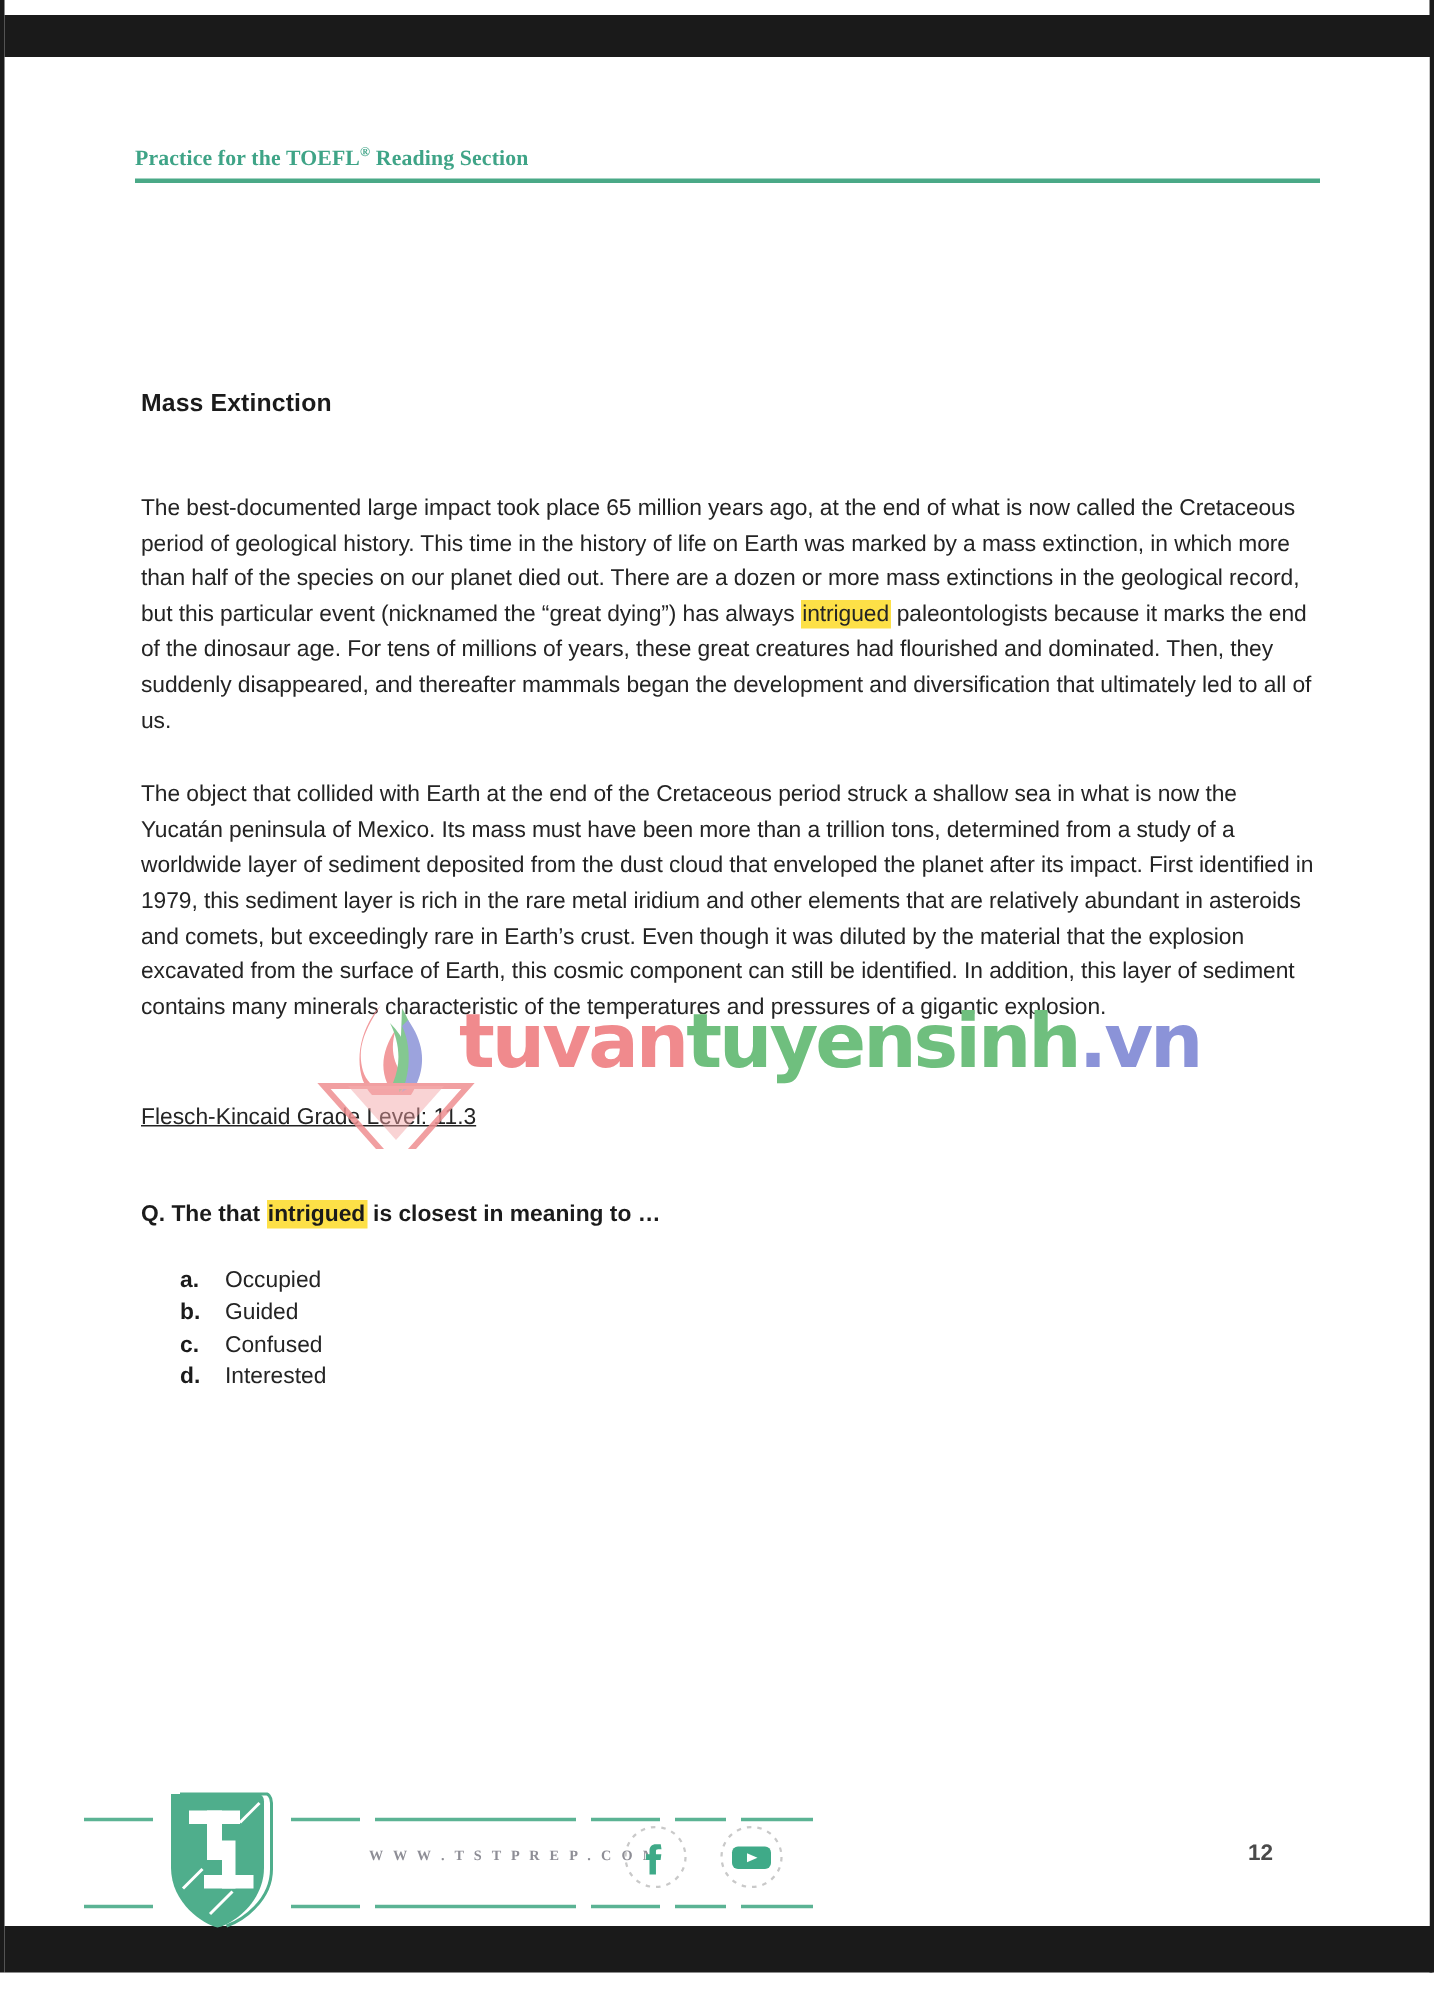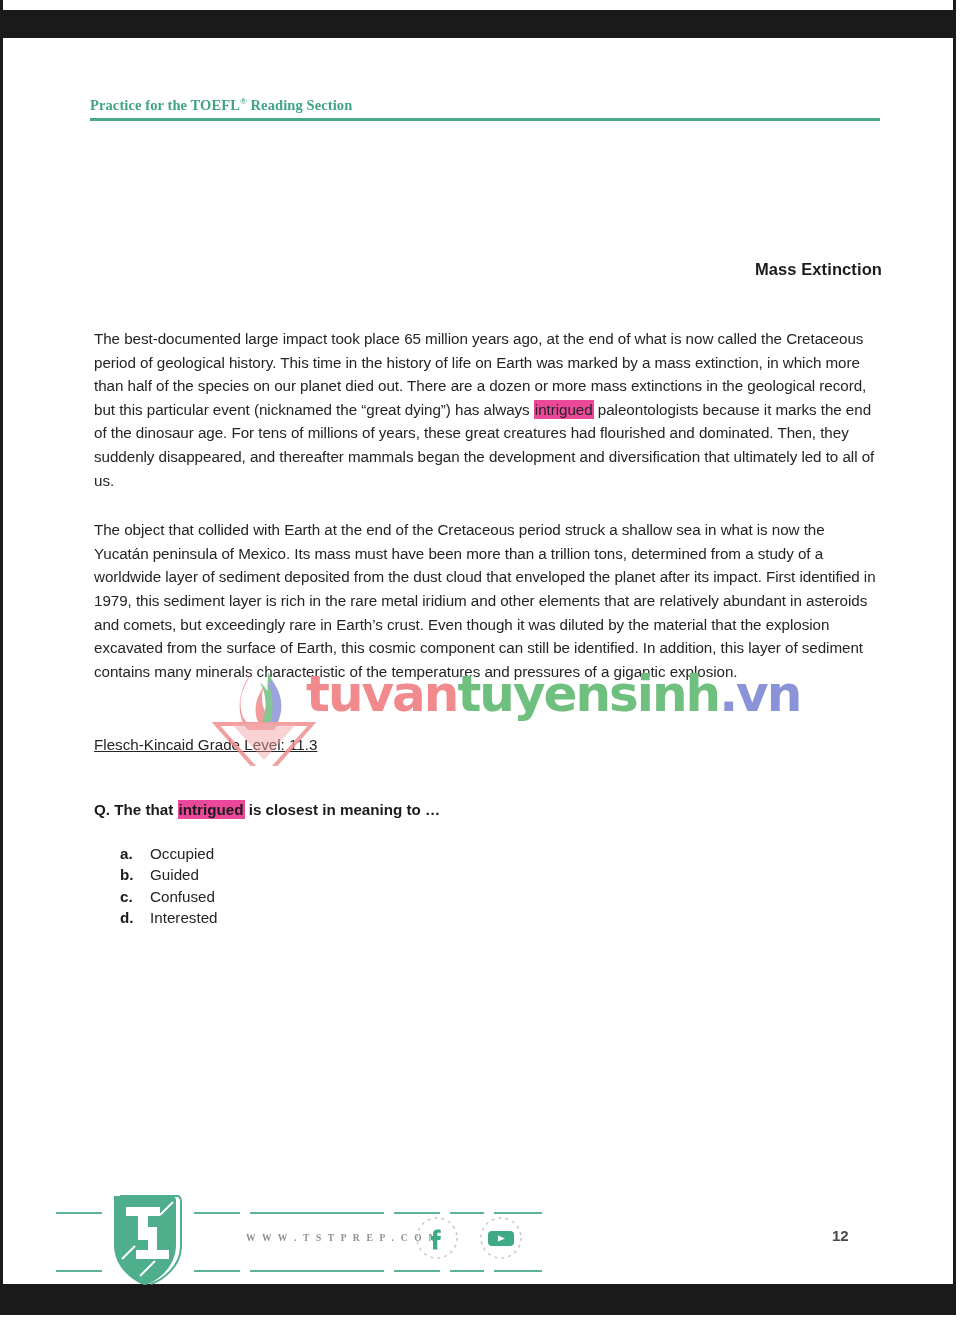--- a/index.html
+++ b/index.html
@@ -75,37 +75,37 @@
   }
 
   
   #content {
     position: absolute;
     left: 88px;
     top: 222px;
     width: 788px;
   }
   #passage-title {
-    text-align: right;
+    text-align: left;
     font-weight: bold;
     font-size: 16.5px;
     color: #1b1b1b;
     letter-spacing: .1px;
     margin-bottom: 48px;
   }
   .para {
     font-size: 15.2px;
     line-height: 23.6px;
     color: #242424;
     text-align: left;
     margin: 0 0 26px 0;
     letter-spacing: -.05px;
   }
   .hl {
-    background: #ec4899;
+    background: #fde047;
     padding: 1px 1px 1px 1px;
   }
   #fk-line {
     font-size: 15.2px;
     line-height: 23.6px;
     color: #242424;
     text-decoration: underline;
     display: inline-block;
     margin: 24px 0 15px 0;
   }

